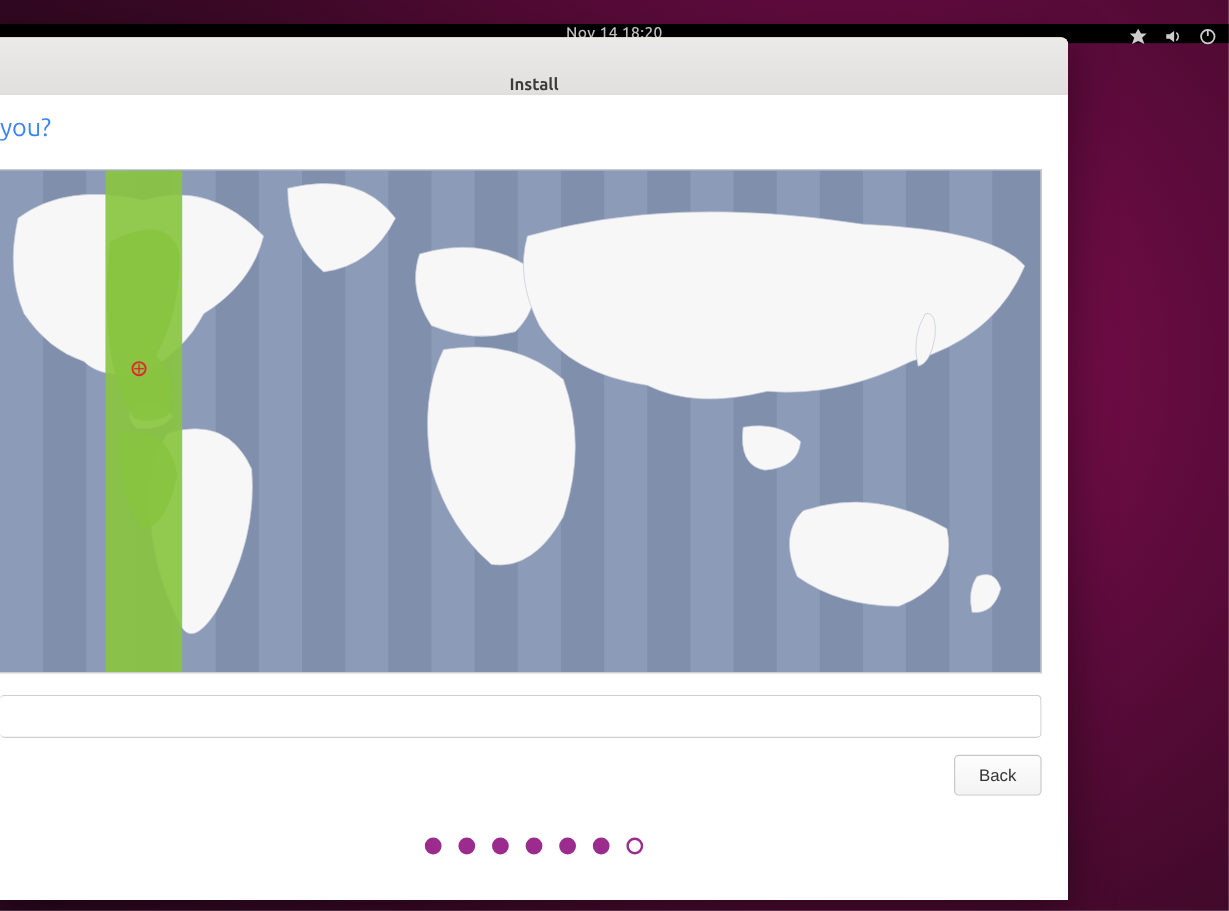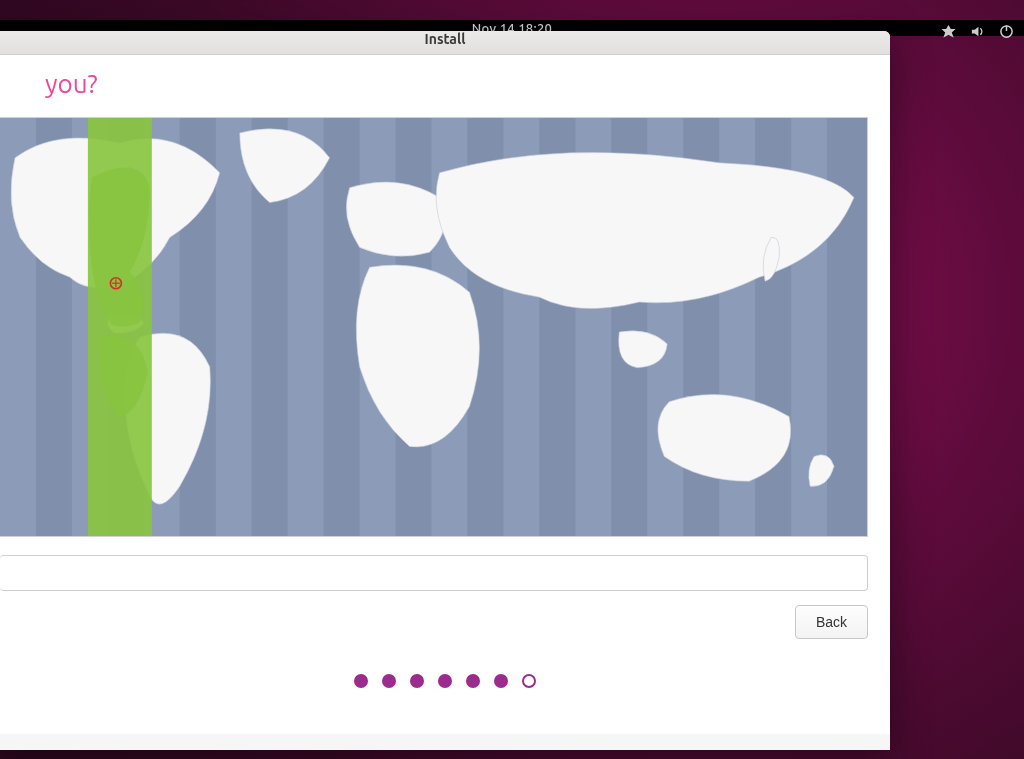--- a/index.html
+++ b/index.html
@@ -19,29 +19,29 @@
   .menubar .tray { position: absolute; right: 10px; top: 0; height: 24px; display: flex; align-items: center; gap: 14px; }
   .menubar .tray svg { width: 15px; height: 15px; fill: #ccc; }
 
   
   .window {
     position: absolute; top: 31px; left: 0; width: 890px; height: 719px;
     background: #f6f6f6; border-radius: 0 6px 0 0; box-shadow: 0 8px 40px rgba(0,0,0,.45);
     overflow: hidden;
   }
   .titlebar {
-    height: 24px; background: linear-gradient(#eceae8, #e2e0de);
-    display: flex; align-items: flex-start; justify-content: center;
+    height: 48px; background: linear-gradient(#eceae8, #e2e0de);
+    display: flex; align-items: flex-end; justify-content: center;
     border-bottom: 1px solid #d0cec9; font-size: 14px; color: #3a3a3a; font-weight: 600;
   }
 
   .content { position: relative; height: calc(100% - 40px); background: #fff; }
 
   .heading {
-    position: absolute; left: 0; top: 14px; font-size: 26px; color: #ec4899; font-weight: 400; padding-left: 45px;
+    position: absolute; left: 0; top: 14px; font-size: 21px; color: #3b82f6; font-weight: 400;
     
   }
 
   
   .mapwrap {
     position: absolute; left: 0; right: 22px; top: 62px; height: 420px;
     border: 1px solid #d0d0d0; border-left: none; background: #8797b6; overflow: hidden;
   }
   .mapwrap svg { width: 100%; height: 100%; display: block; }
   .land { fill: #f7f7f7; stroke: #c3c9d6; stroke-width: .6; }

